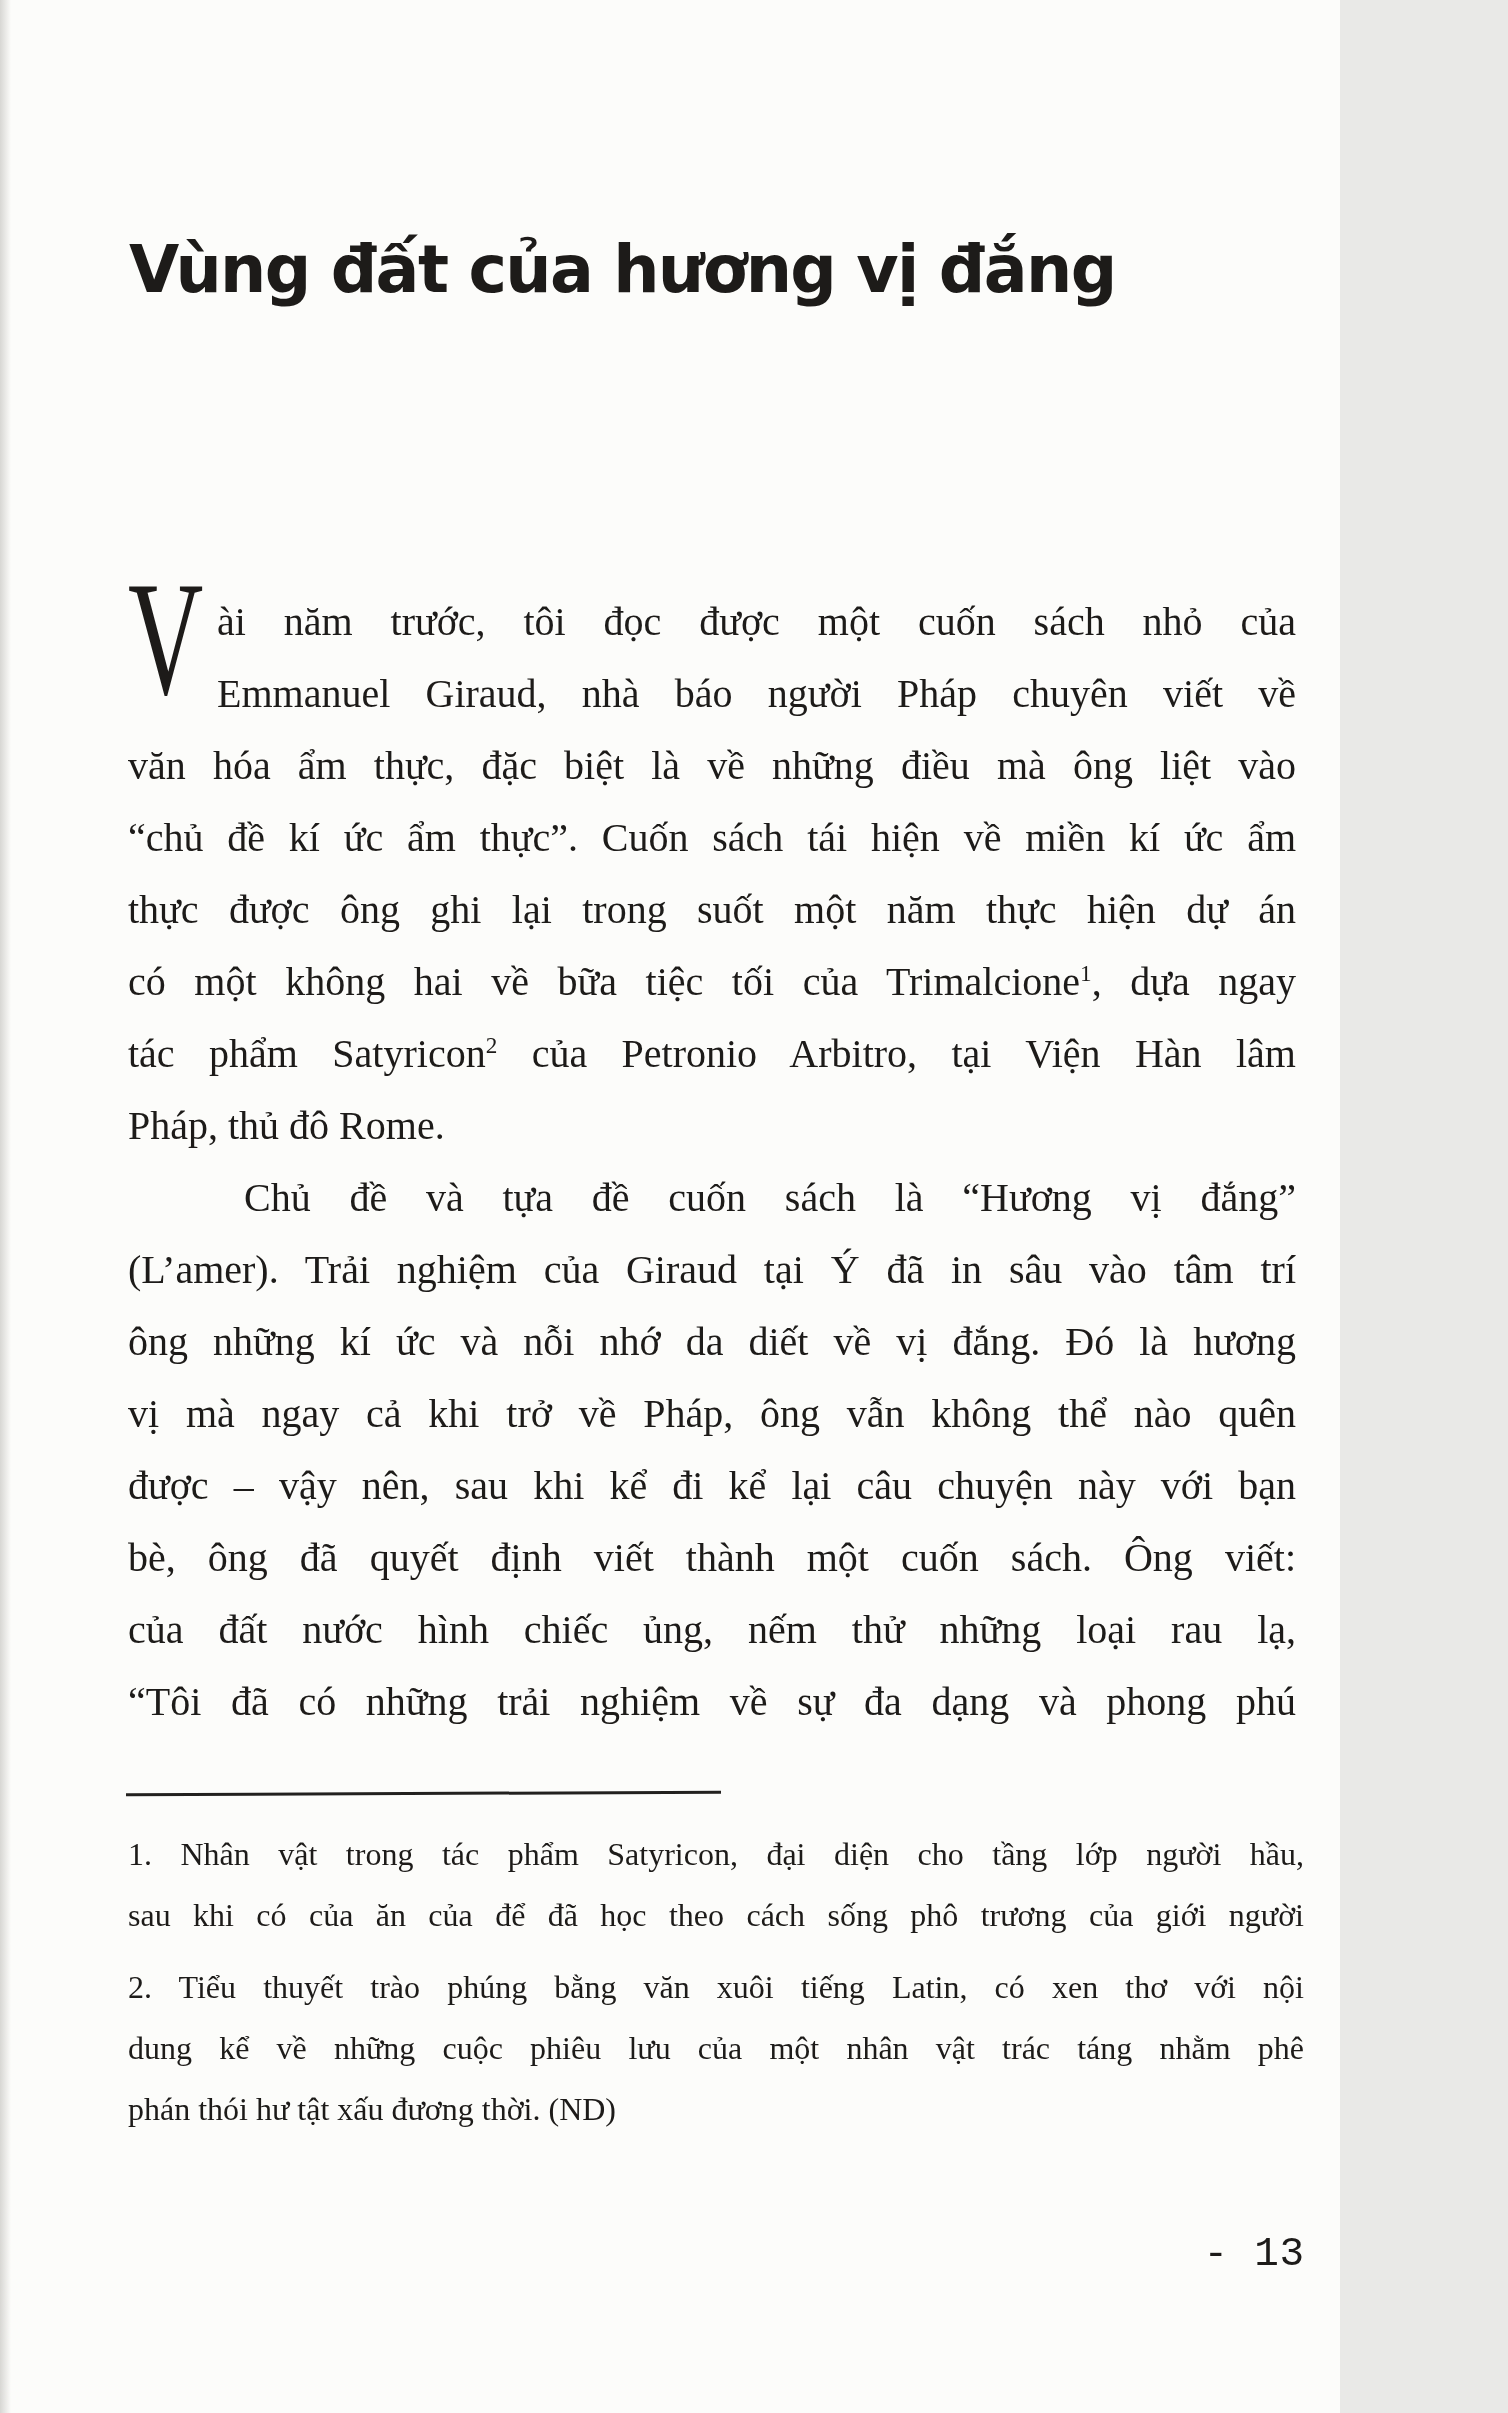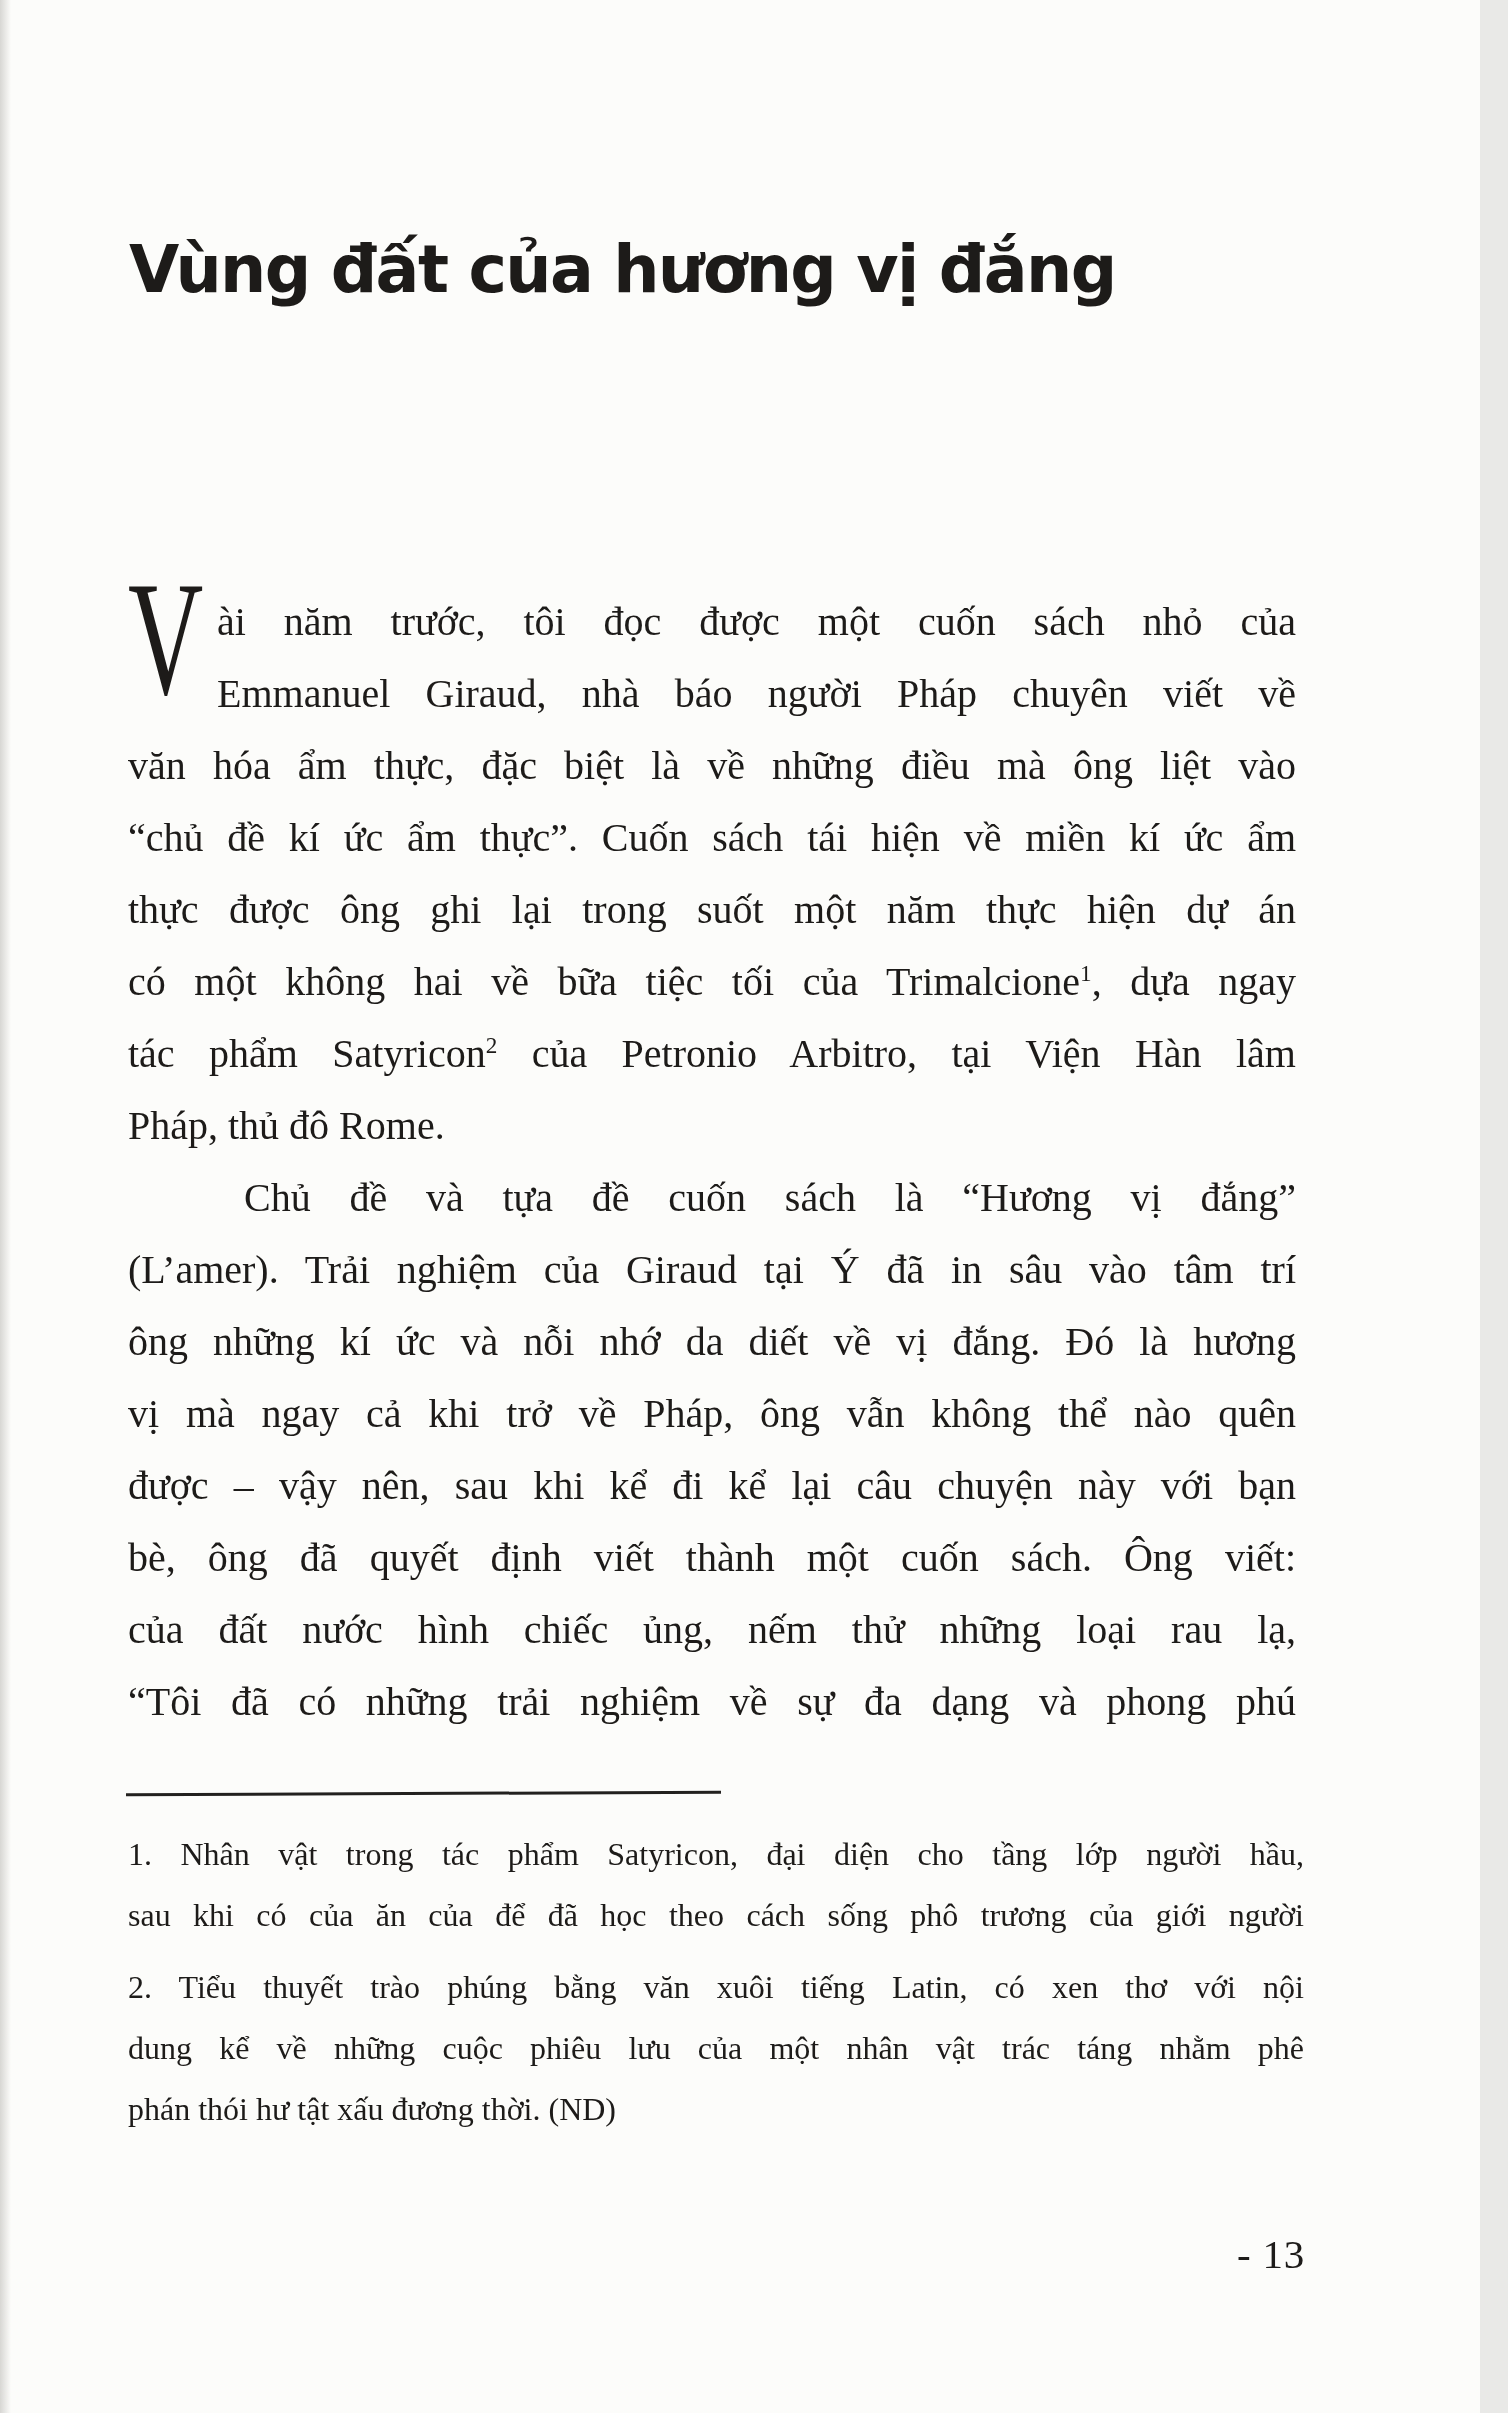--- a/index.html
+++ b/index.html
@@ -1,19 +1,19 @@
 <!DOCTYPE html>
 <html style="--ink: #1d1b19; --paper: #fcfcfa;font-size:12.8px"><head>
 <meta charset="utf-8">
 <style>
   :root { --ink:#1d1b19; --paper:#fcfcfa; }
   html,body{margin:0;padding:0;}
   body{background:#e9e9e7;}
   .page{
-    position:relative; width:1480px; height:2413px;
+    position:relative; width:1340px; height:2413px;
     background:var(--paper); overflow:hidden;
     color:var(--ink);
   }
   .scan-edge{
     position:absolute; left:0; top:0; width:11px; height:2413px;
     background:linear-gradient(90deg, rgba(120,118,112,.28), rgba(120,118,112,0));
   }
   .title{
     position:absolute; left:129px; top:234px; width:1196px;
     font-family:"DejaVu Sans", sans-serif; font-weight:bold;
@@ -45,21 +45,21 @@
     transform:scaleX(0.64); transform-origin:0 0;
   }
   .fn-rule{
     position:absolute; left:126px; top:1792px; width:595px; height:3.2px;
     background:#22201e; transform:rotate(-0.25deg);
   }
   .fn-para2{ margin-top:11px; }
   .pagenum{
     position:absolute; left:128px; top:2232px; width:1177px;
     text-align:right;
-    font-family:Liberation Serif, serif;
+    font-family:Liberation Mono, monospace;
     font-size:41px; line-height:1.1; letter-spacing:0.8px;
   }
 </style>
 </head>
 <body>
 
 <div class="page">
   <div class="scan-edge"></div>
 
   <h1 class="title">Vùng đất của hương vị đắng</h1>

